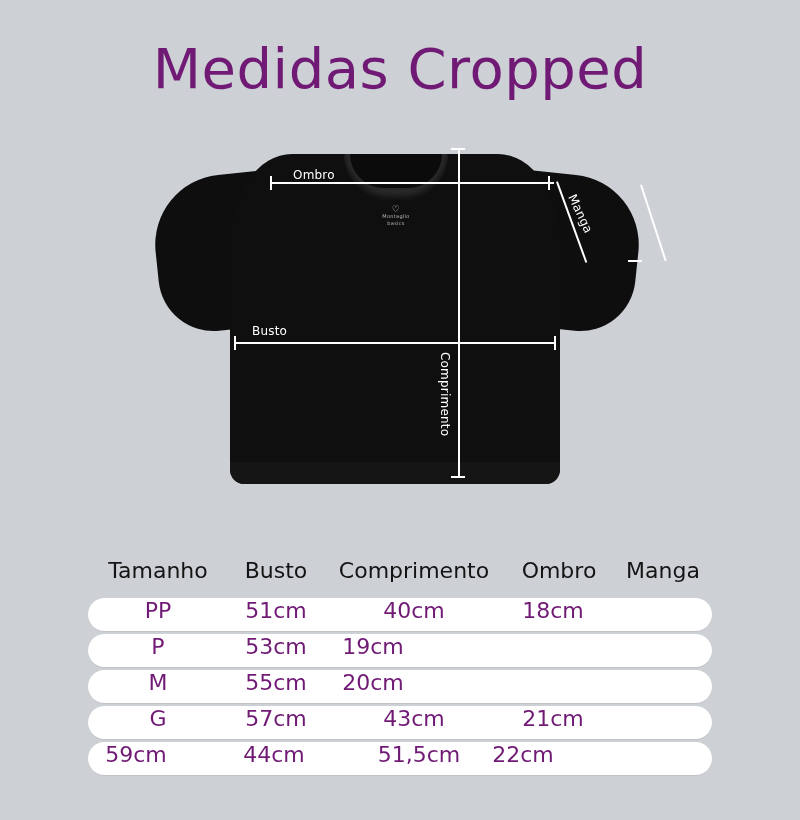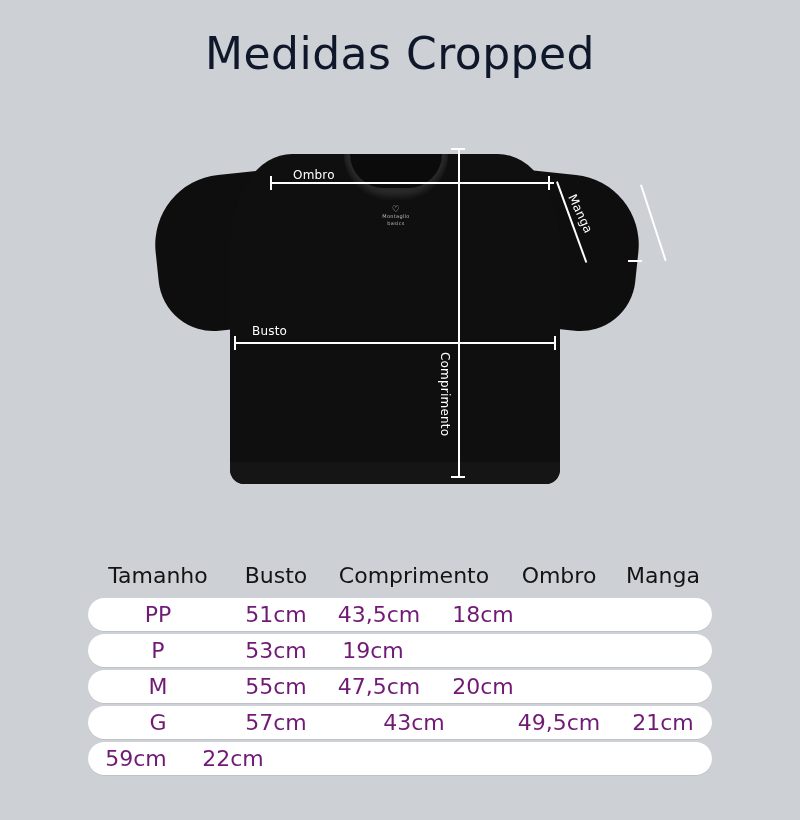--- a/index.html
+++ b/index.html
@@ -11,27 +11,27 @@
     height: 820px;
     background: #cdd1d6;
     font-family: "DejaVu Sans", sans-serif;
     overflow: hidden;
     position: relative;
   }
 
   
   .title {
     position: absolute;
-    top: 28px;
+    top: 36px;
     left: 0;
     width: 100%;
     text-align: center;
-    font-size: 44px;
+    font-size: 56px;
     font-weight: 400;
-    color: #0f172a;
+    color: #701a75;
     letter-spacing: 0.5px;
   }
 
   
   .product-area {
     position: absolute;
     top: 130px;
     left: 0;
     width: 800px;
     height: 390px;
@@ -160,21 +160,21 @@
 
   
   .table {
     position: absolute;
     top: 558px;
     left: 0;
     width: 800px;
   }
   .row {
     display: flex;
-    align-items: center;
+    align-items: flex-start;
     height: 33px;
     margin: 0 88px 3px 88px;
   }
   .row.head {
     height: 34px;
     background: transparent;
     margin-bottom: 6px;
   }
   .row.body {
     background: #ffffff;
@@ -247,43 +247,43 @@
     <div class="cell c0">Tamanho</div>
     <div class="cell c1">Busto</div>
     <div class="cell c2">Comprimento</div>
     <div class="cell c3">Ombro</div>
     <div class="cell c4">Manga</div>
   </div>
 
   <div class="row body">
     <div class="cell c0">PP</div>
     <div class="cell c1">51cm</div>
-    <div class="cell c3">43,5cm</div>
+    <div class="cell c2">40cm</div>
     <div class="cell c4">18cm</div>
   </div>
 
   <div class="row body">
     <div class="cell c0">P</div>
     <div class="cell c1">53cm</div>
     <div class="cell c4">19cm</div>
   </div>
 
   <div class="row body">
     <div class="cell c0">M</div>
     <div class="cell c1">55cm</div>
-    <div class="cell c3">47,5cm</div>
     <div class="cell c4">20cm</div>
   </div>
 
   <div class="row body">
     <div class="cell c0">G</div>
     <div class="cell c1">57cm</div>
     <div class="cell c2">43cm</div>
-    <div class="cell c3">49,5cm</div>
     <div class="cell c4">21cm</div>
   </div>
 
   <div class="row body">
     <div class="cell c1">59cm</div>
+    <div class="cell c2">44cm</div>
+    <div class="cell c3">51,5cm</div>
     <div class="cell c4">22cm</div>
   </div>
 
 </div>
 
 </body></html>

